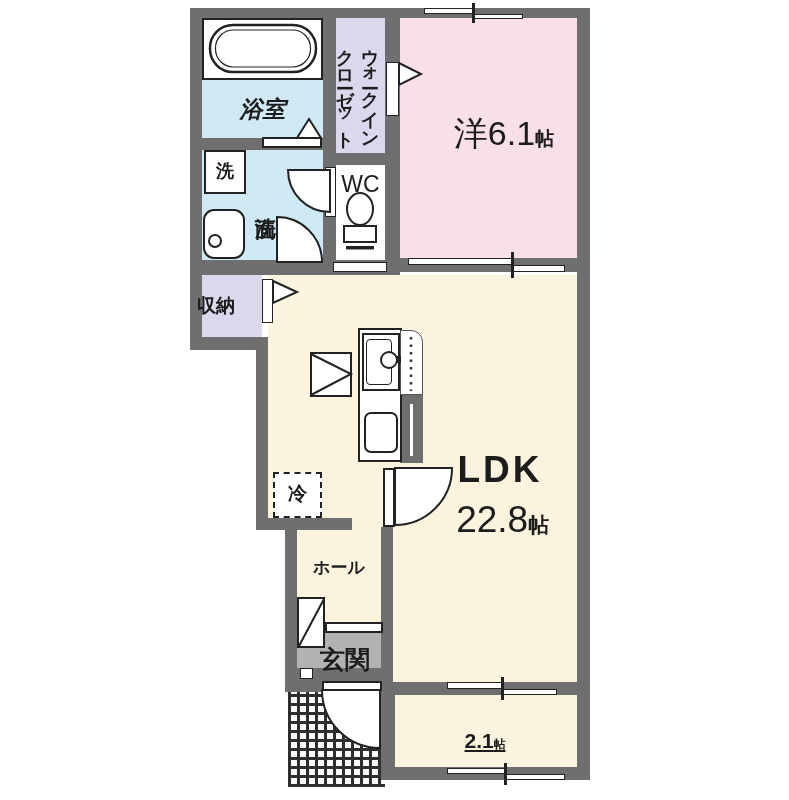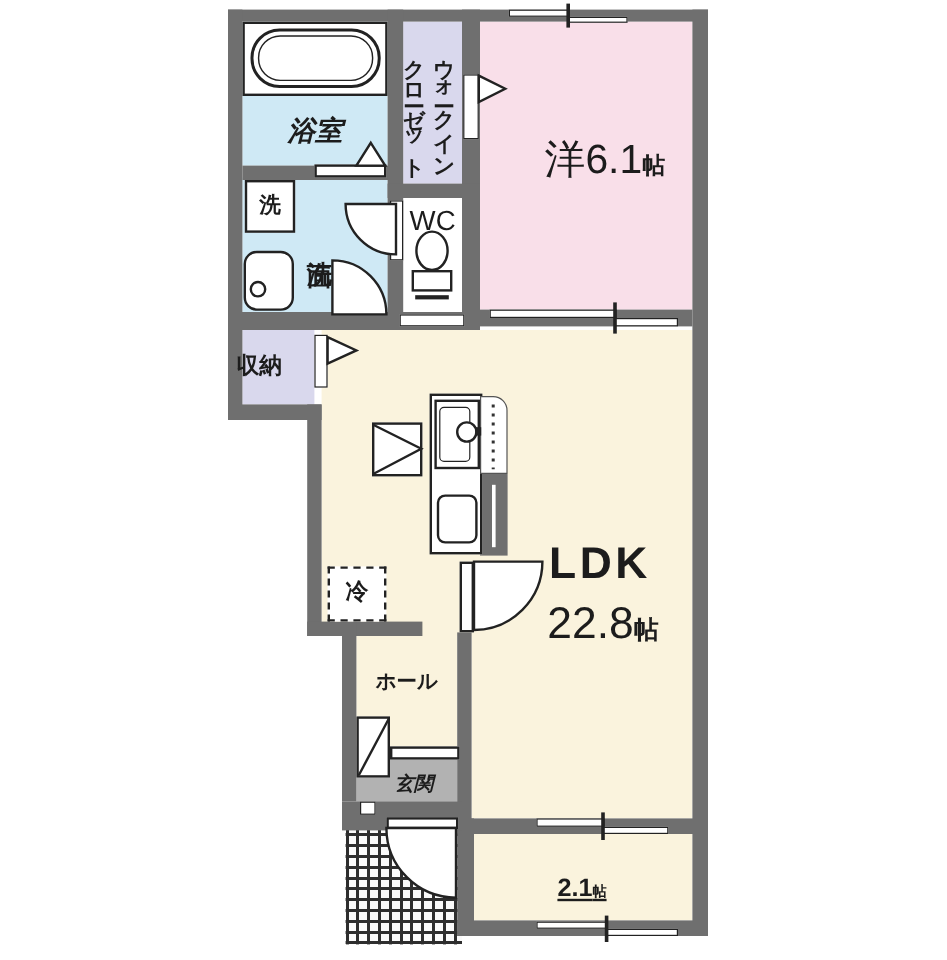--- a/index.html
+++ b/index.html
@@ -139,18 +139,18 @@
   <div class="lbl" style="left:400px;top:114px;width:208px;font-size:34px;font-weight:500;">
     <span>洋</span><span>6.1</span><span class="unit-sm">帖</span>
   </div>
   <div class="lbl" style="left:186px;top:295px;width:60px;font-size:19px;"><span>収納</span></div>
   <div class="lbl" style="left:420px;top:449px;width:160px;font-size:37px;font-weight:700;letter-spacing:3px;"><span>LDK</span></div>
   <div class="lbl" style="left:420px;top:499px;width:165px;font-size:37px;font-weight:500;">
     <span>22.8</span><span class="unit-sm">帖</span>
   </div>
   <div class="lbl" style="left:273px;top:483px;width:49px;font-size:19px;"><span>冷</span></div>
   <div class="lbl" style="left:297px;top:546px;width:84px;font-size:17px;margin-top:12px;"><span>ホール</span></div>
-  <div class="lbl" style="left:303px;top:645px;width:84px;font-size:16px;font-style:italic;"><span>玄関</span></div>
+  <div class="lbl" style="left:303px;top:645px;width:84px;font-size:25px;"><span>玄関</span></div>
   <div class="lbl" style="left:393px;top:729px;width:184px;font-size:21px;text-decoration:underline;">
     <span>2.1</span><span class="unit-sm">帖</span>
   </div>
 
 </div>
 
 </body></html>

